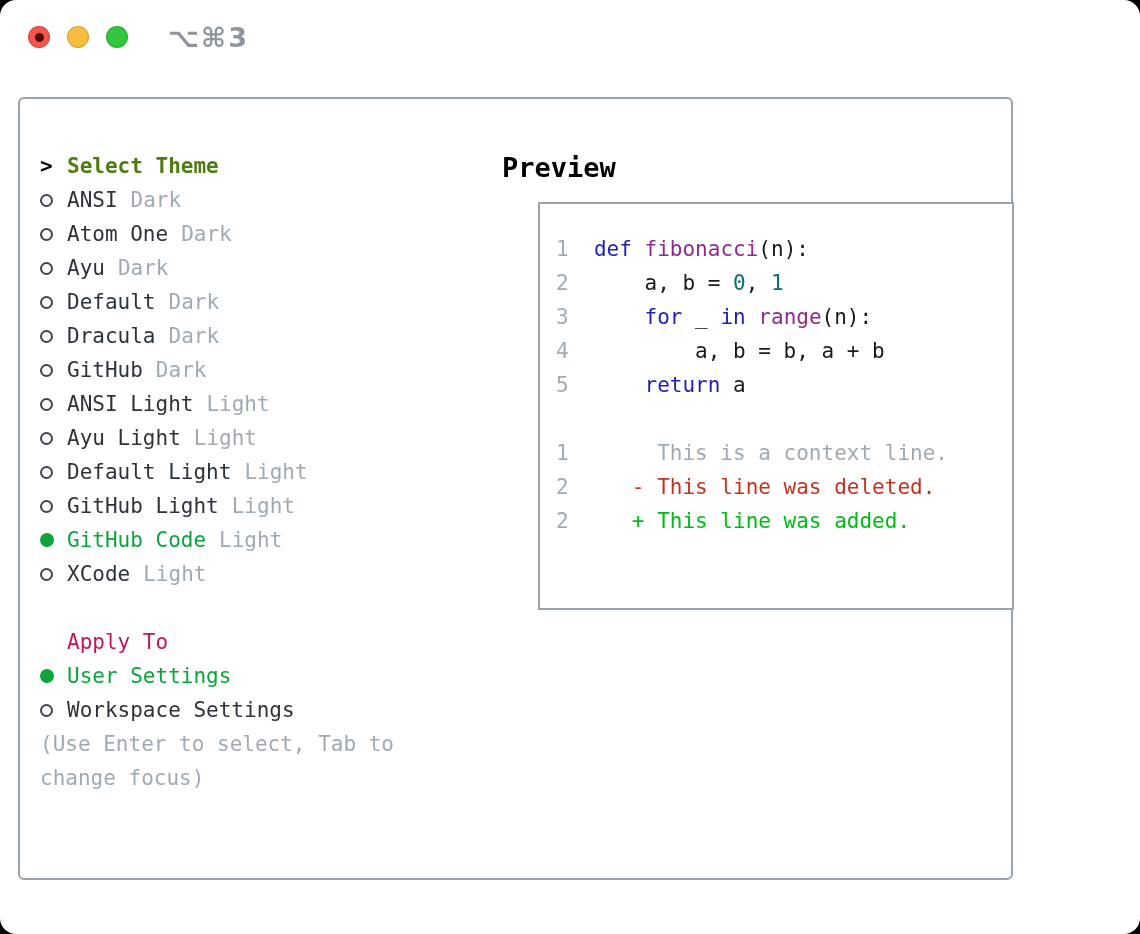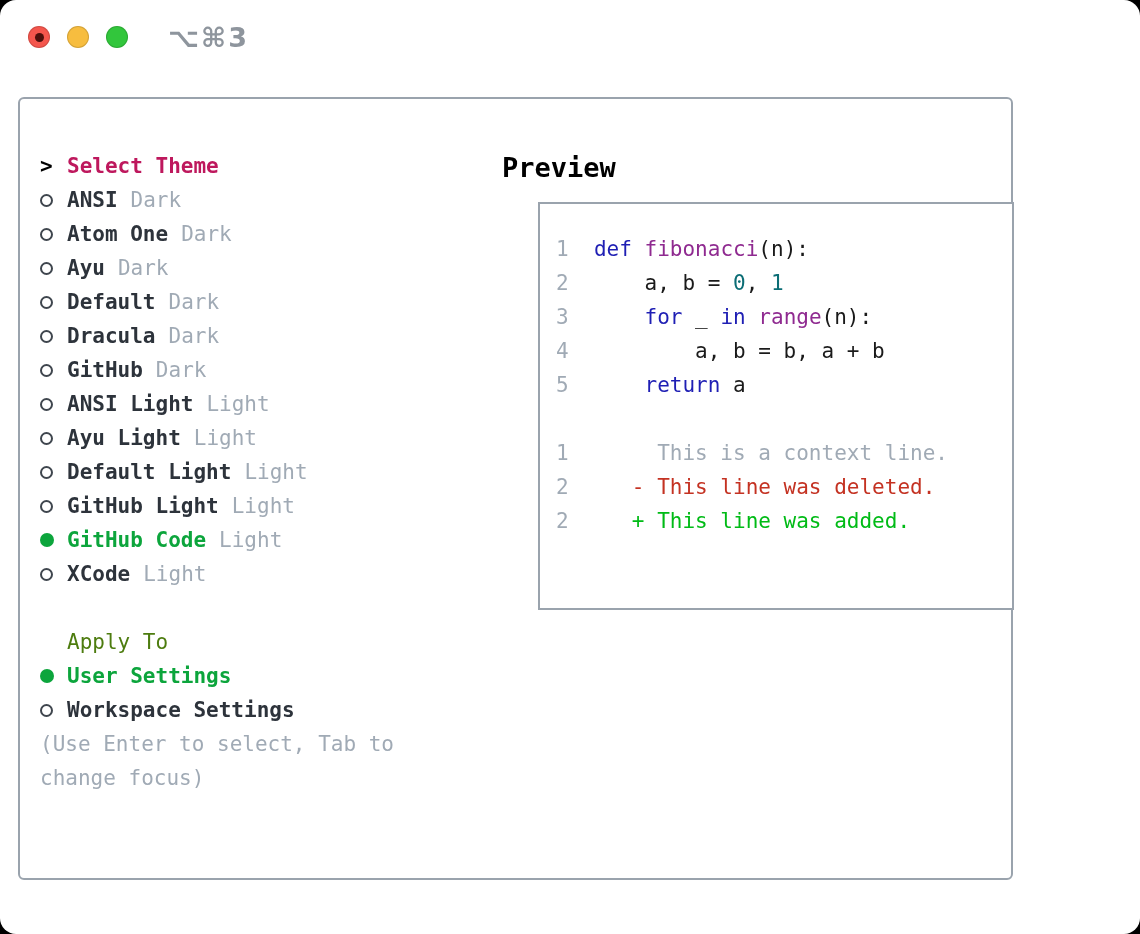--- a/index.html
+++ b/index.html
@@ -41,30 +41,30 @@
     background:#fff;
   }
   .left-col {
     position:absolute; left:20px; top:50px; width:440px;
     font-size:21px; line-height:34px; color:var(--text-dark,#2d333b);
   }
   .row { display:flex; align-items:center; height:34px; white-space:pre; }
   .row.blank { height:34px; }
   .marker-cell { width:27px; flex:0 0 27px; display:flex; align-items:center; }
   .cursor { font-weight:bold; color:#000; }
-  .hdr { font-weight:bold; color:#be185d; }
+  .hdr { font-weight:bold; color:#4d7c0f; }
   .radio {
     width:13px; height:13px; border-radius:50%;
     border:2px solid #3f464e; background:transparent;
   }
   .radio.on { width:14px; height:14px; border:none; background:var(--sel-green,#0ca53c); }
-  .item .lbl { color:var(--text-dark,#2d333b);font-weight:bold; }
+  .item .lbl { color:var(--text-dark,#2d333b); }
   .item.selected .lbl { color:var(--sel-green,#0ca53c); }
   .variant { color:var(--muted-gray,#a0aab5); margin-left:13px; }
-  .apply-header .hdr2 { color:#4d7c0f; }
+  .apply-header .hdr2 { color:#be185d; }
   .help {
     width:420px;
     color:var(--muted-gray,#a0aab5);
   }
   
   .preview-header {
     position:absolute; left:482px; top:52px; height:34px; line-height:34px;
     font-size:27px; font-weight:bold; color:#000;
   }
   .preview-box {

